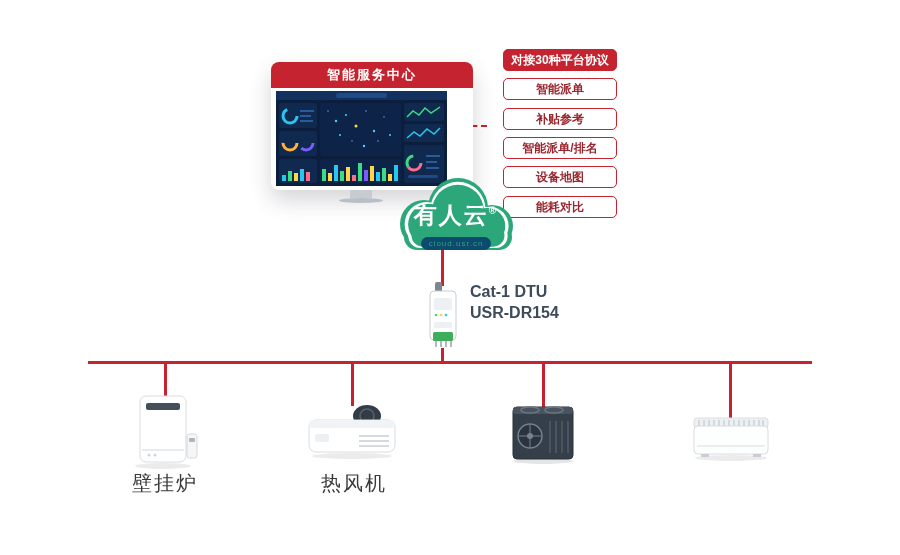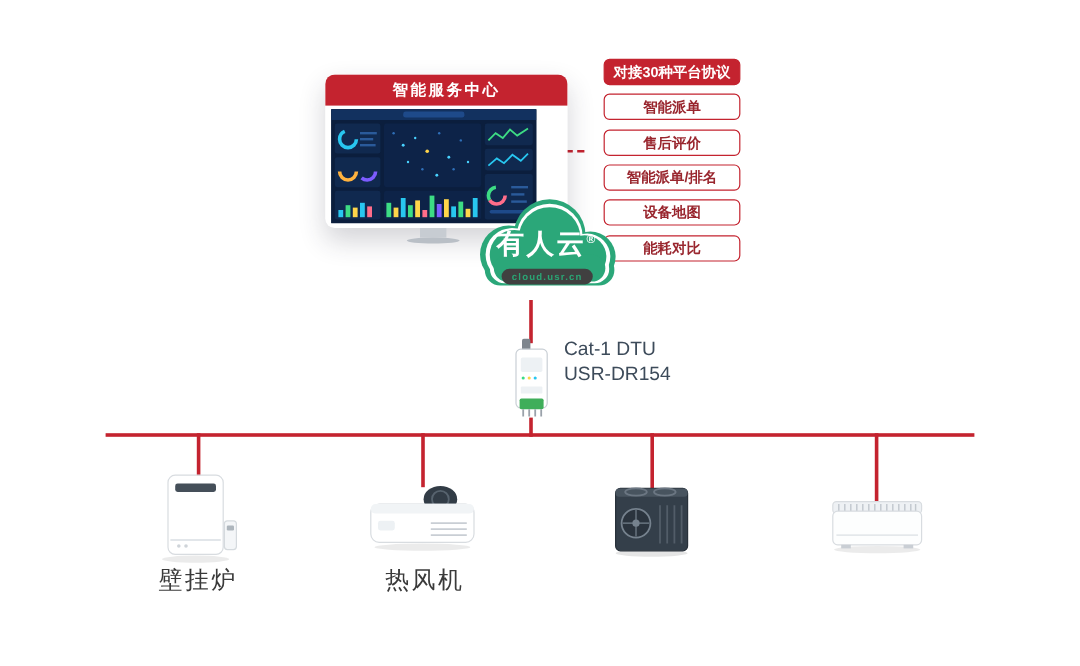--- a/index.html
+++ b/index.html
@@ -25,36 +25,36 @@
   .stand-base{position:absolute;left:339px;top:198px;width:44px;height:5px;background:#b9bfc6;border-radius:50%;z-index:2;}
   
   .feature{
     position:absolute;left:487px;width:114px;height:22px;box-sizing:border-box;
     border:1.5px solid #c4232f;border-radius:5px;background:#fff;color:#99262e;
     font-size:12px;font-weight:bold;display:flex;align-items:center;justify-content:center;
     z-index:2;white-space:nowrap;margin-left:16px;
   }
   .feature.filled{background:#c4232f;color:#fff;}
   
-  .cloud{position:absolute;left:388px;top:156px;width:136px;height:96px;z-index:3;}
+  .cloud{position:absolute;left:388px;top:168px;width:136px;height:96px;z-index:3;}
   .cloud-name{
     position:absolute;left:0;right:0;top:32px;text-align:center;color:#fff;
     font-size:23px;font-weight:bold;letter-spacing:2px;z-index:4;
   }
   .cloud-name sup{font-size:10px;font-weight:bold;}
   .cloud-domain-wrap{position:absolute;left:0;right:0;top:64px;text-align:center;z-index:4;}
   .cloud-domain{
-    display:inline-block;background:#404040;color:#2aa574;font-size:8px;font-weight:bold;
+    display:inline-block;background:#0c4a6e;color:#2aa574;font-size:8px;font-weight:normal;
     letter-spacing:1px;padding:2px 8px;border-radius:8px;
   }
   
   .dtu{position:absolute;left:428px;top:282px;width:30px;height:72px;z-index:2;}
   .dtu-label{
     position:absolute;left:470px;top:281px;color:#3d4b5a;font-size:16px;
-    font-weight:400;line-height:21px;z-index:2;
+    font-weight:700;line-height:21px;z-index:2;
   }
   
   .device-icon{position:absolute;z-index:2;}
   .device-label{
     position:absolute;top:470px;width:120px;text-align:center;color:#3a3a3a;
     font-size:20px;letter-spacing:2px;font-weight:500;z-index:2;
   }
 </style>
 </head>
 <body>
@@ -132,21 +132,21 @@
       <rect x="150" y="70" width="11" height="2" fill="#2a5a9a"></rect>
       <rect x="150" y="76" width="13" height="2" fill="#2a5a9a"></rect>
       <rect x="132" y="84" width="30" height="3" rx="1.5" fill="#1e4a8a"></rect>
     </svg>
   </div>
   <div class="stand-neck"></div>
   <div class="stand-base"></div>
 
   <div class="feature filled" style="top:49px">对接30种平台协议</div>
   <div class="feature" style="top:78px">智能派单</div>
-  <div class="feature" style="top:108px">售后评价</div>
+  <div class="feature" style="top:108px">补贴参考</div>
   <div class="feature" style="top:137px">智能派单/排名</div>
   <div class="feature" style="top:166px">设备地图</div>
   <div class="feature" style="top:196px">能耗对比</div>
 
   <div class="cloud">
     <svg viewBox="0 0 136 96" width="136" height="96">
       <defs>
         <g id="cshape">
           <circle cx="36" cy="56" r="24"></circle>
           <circle cx="70" cy="40" r="30"></circle>

